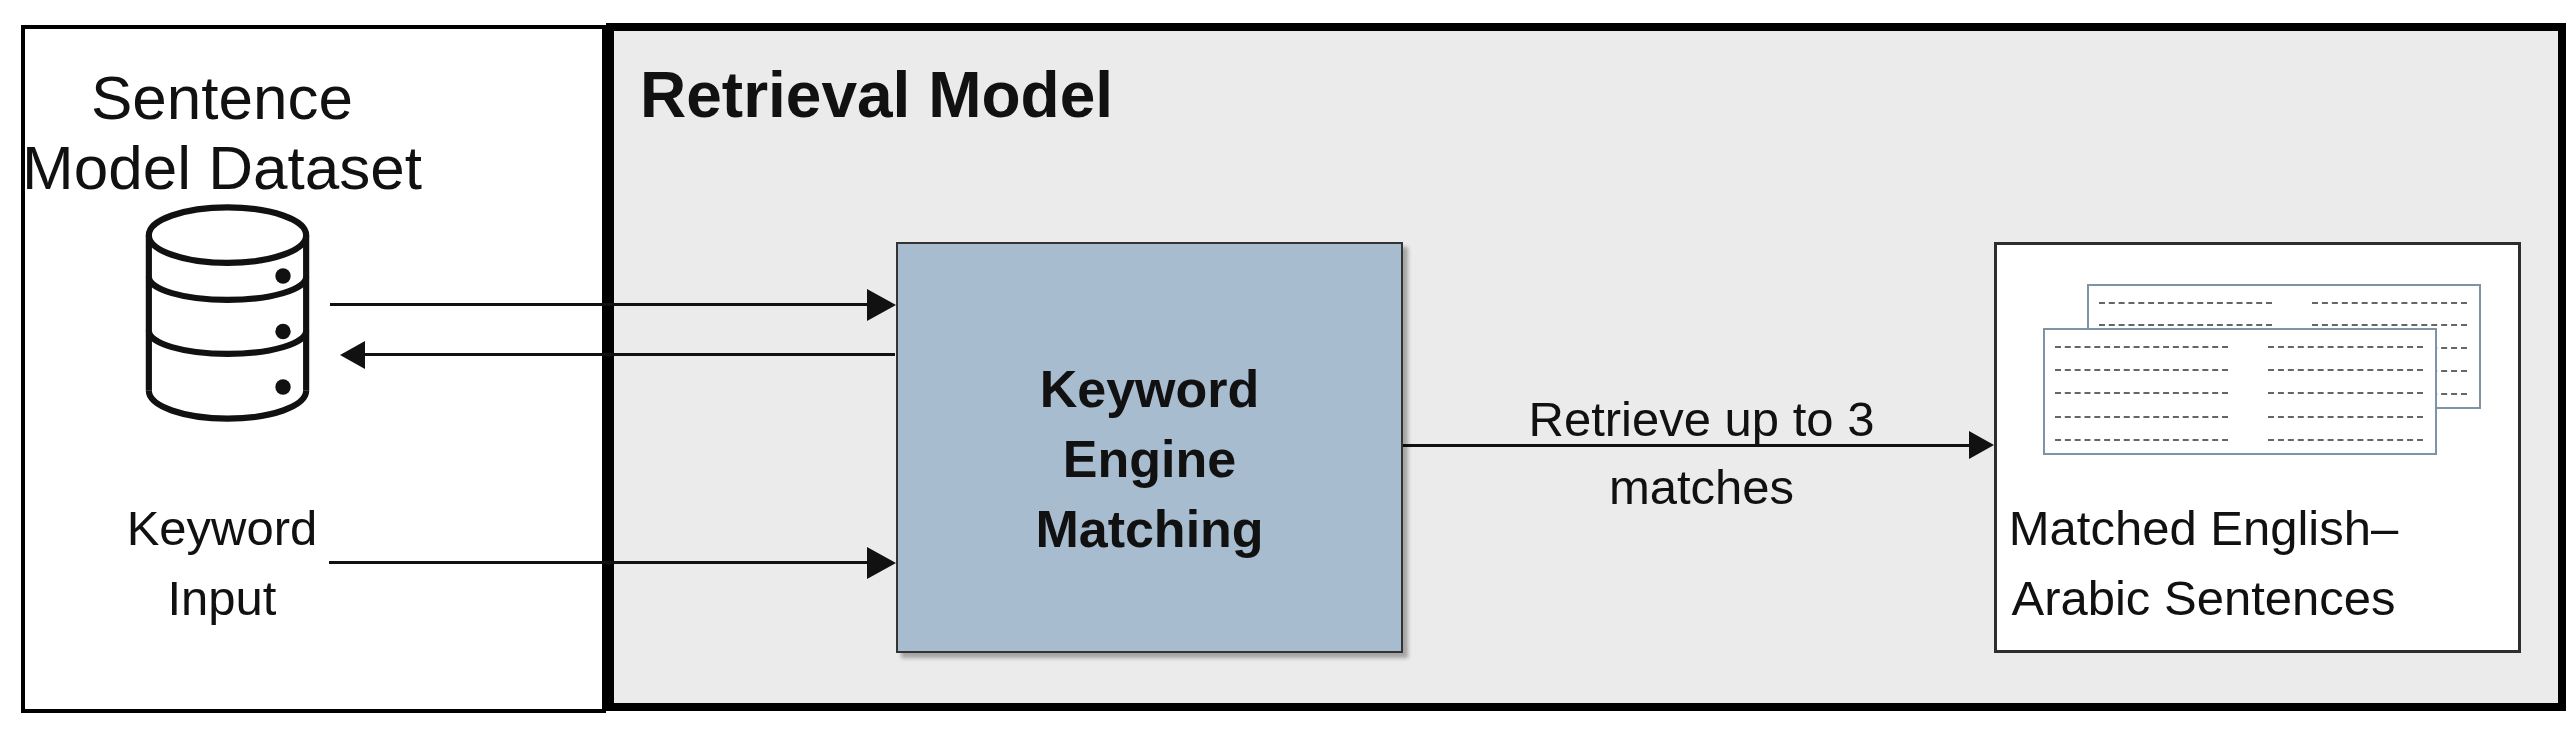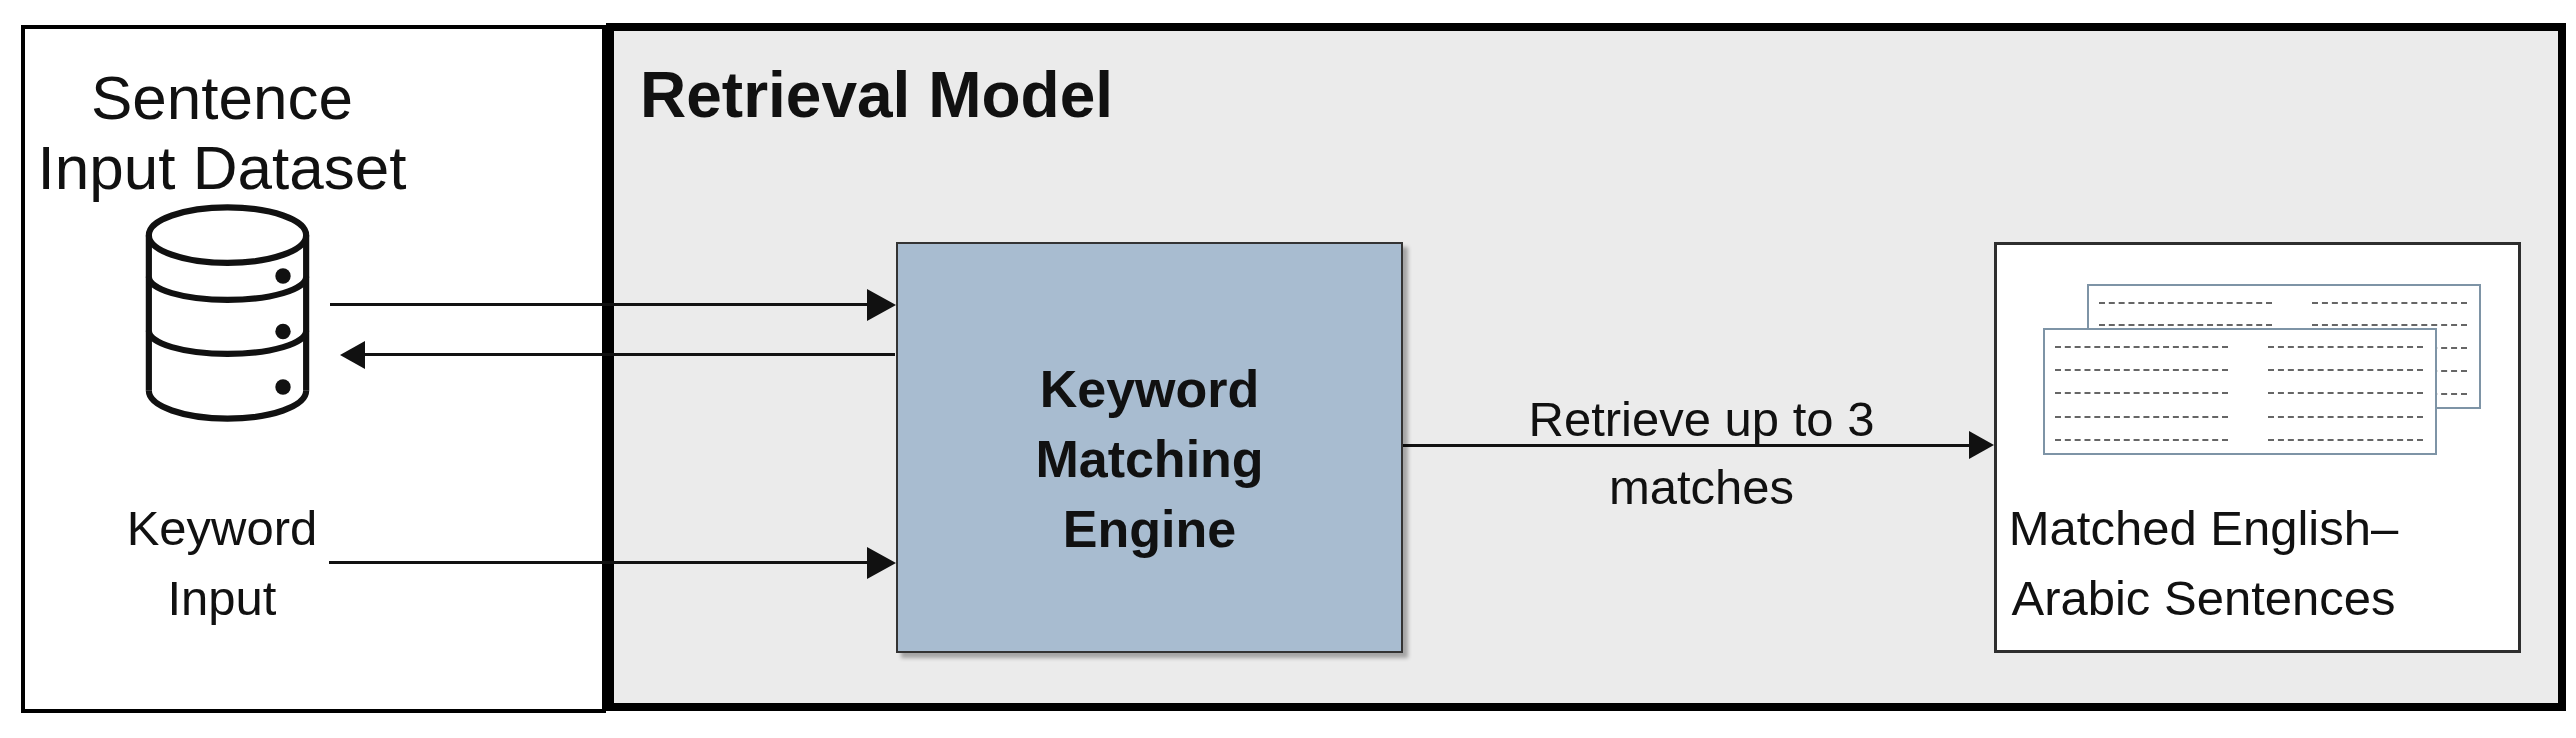--- a/index.html
+++ b/index.html
@@ -93,21 +93,21 @@
 <div class="tri tri-left-b"></div>
 
 <div class="line" id="line-keyword-to-engine"></div>
 <div class="tri tri-right-c"></div>
 
 <div class="line" id="line-engine-to-output"></div>
 <div class="tri tri-right-d"></div>
 
 <div class="dataset-label">
   <div>Sentence</div>
-  <div>Input Dataset</div>
+  <div>Model Dataset</div>
 </div>
 
 <svg class="db-icon" viewBox="0 0 214 284">
   <g fill="none" stroke="#111" stroke-width="8">
     <ellipse cx="107" cy="41" rx="102" ry="36"></ellipse>
     <path d="M5 41 V243"></path>
     <path d="M209 41 V243"></path>
     <path d="M5 95 A102 30 0 0 0 209 95"></path>
     <path d="M5 165 A102 30 0 0 0 209 165"></path>
     <path d="M5 243 A102 36 0 0 0 209 243"></path>
@@ -121,22 +121,22 @@
 
 <div class="keyword-label">
   <div>Keyword</div>
   <div>Input</div>
 </div>
 
 <div class="rm-title">Retrieval Model</div>
 
 <div class="engine-box">
   <div>Keyword</div>
+  <div>Engine</div>
   <div>Matching</div>
-  <div>Engine</div>
 </div>
 
 <div class="retrieve-label">
   <div>Retrieve up to 3</div>
   <div>matches</div>
 </div>
 
 <div class="doc-box">
   <div class="card card-back">
     <div class="col col-l">

